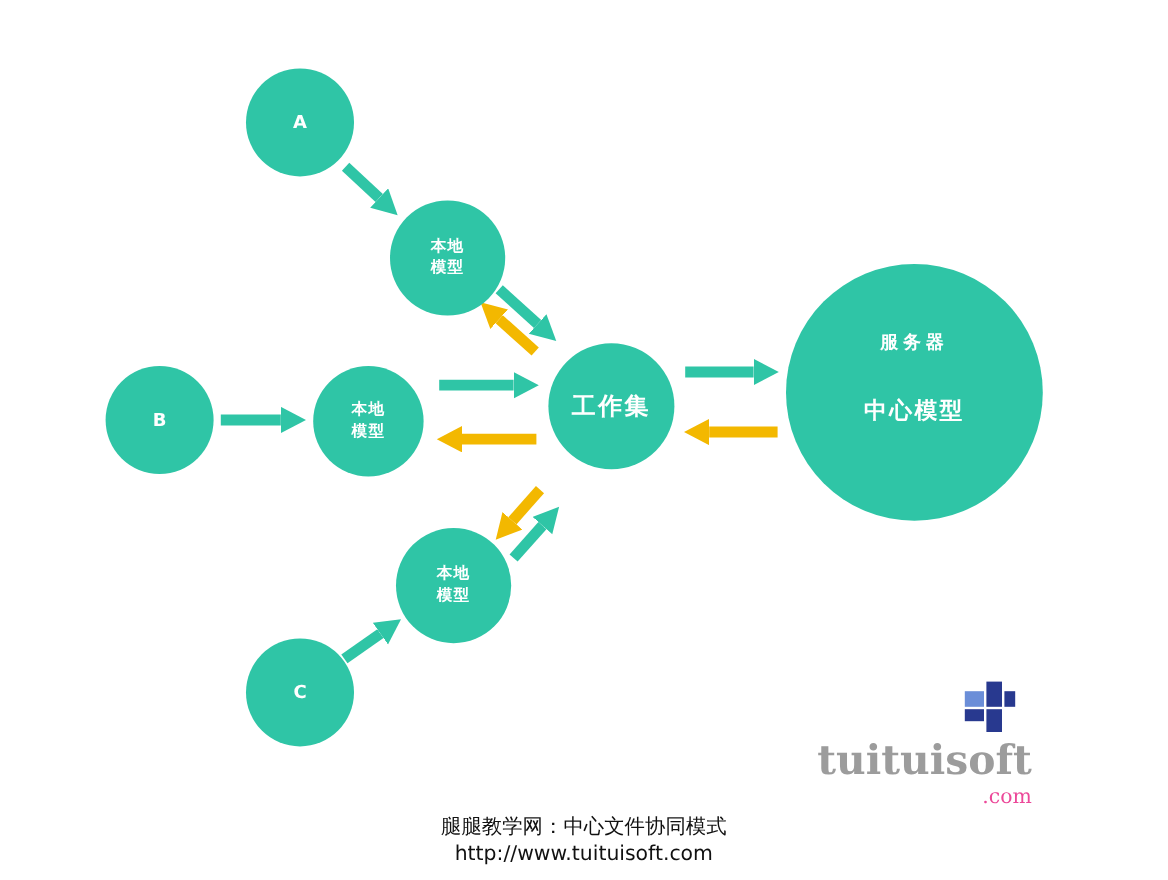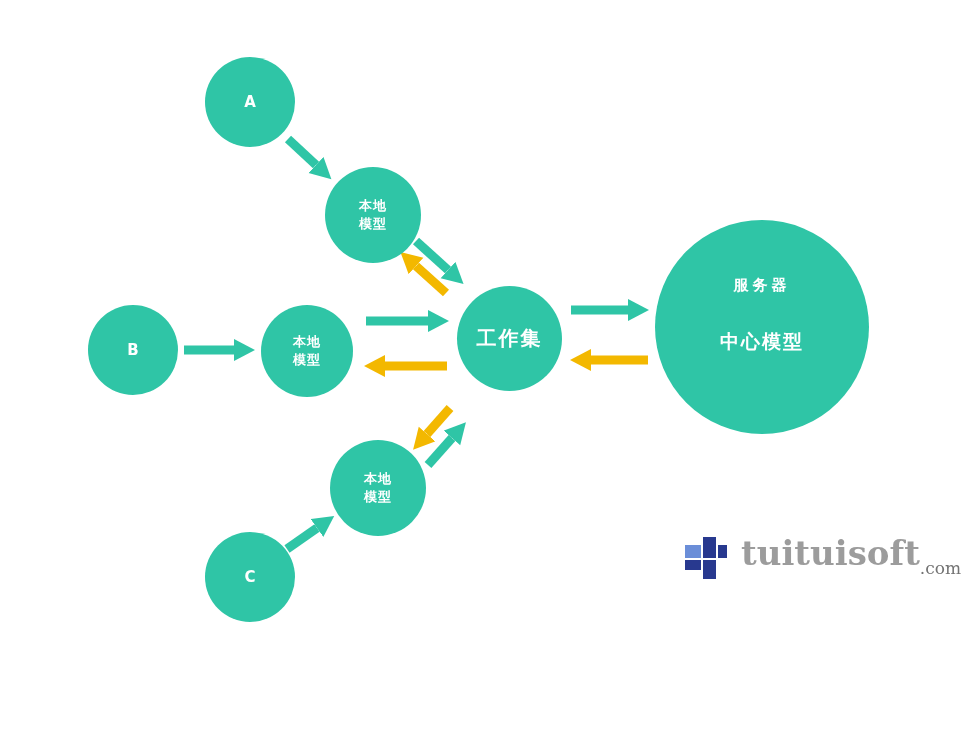--- a/index.html
+++ b/index.html
@@ -53,36 +53,37 @@
   }
   .server-subtitle {
     font-weight: bold;
     font-size: 19px;
     letter-spacing: 2px;
     margin-top: 34px;
   }
 
   .logo {
     position: absolute;
-    left: 681px; top: 533px;
+    left: 681px; top: 564px;
     display: flex;
-    align-items: flex-start;
+    align-items: flex-end;
     z-index: 2;
+    flex-direction: column;
   }
   .logo-icon { display: block; margin-right: 10px; }
   .logo-text {
     font-size: 34px;
     font-weight: bold;
     color: #9c9c9c;
     font-family: "DejaVu Serif", "Liberation Serif", serif;
     letter-spacing: 0px;
   }
   .logo-tld {
     font-size: 17px;
-    color: #737373;
+    color: #ec4899;
     align-self: flex-end;
     padding-bottom: 5px;
     font-family: "DejaVu Serif", "Liberation Serif", serif;
   }
 
   .footer {
     position: absolute;
     left: 0;
     width: 973px;
     top: 678px;
@@ -168,14 +169,18 @@
       <rect x="4" y="12" width="16" height="13" fill="#6b8ed8"></rect>
       <rect x="22" y="4" width="13" height="21" fill="#28398f"></rect>
       <rect x="22" y="27" width="13" height="19" fill="#28398f"></rect>
       <rect x="4" y="27" width="16" height="10" fill="#28398f"></rect>
       <rect x="37" y="12" width="9" height="13" fill="#28398f"></rect>
     </svg>
     <span class="logo-text">tuituisoft</span>
     <span class="logo-tld">.com</span>
   </div>
 
+  <div class="footer">
+    <div>腿腿教学网：中心文件协同模式</div>
+    <div>http://www.tuituisoft.com</div>
+  </div>
 
 </div>
 
 </body></html>

